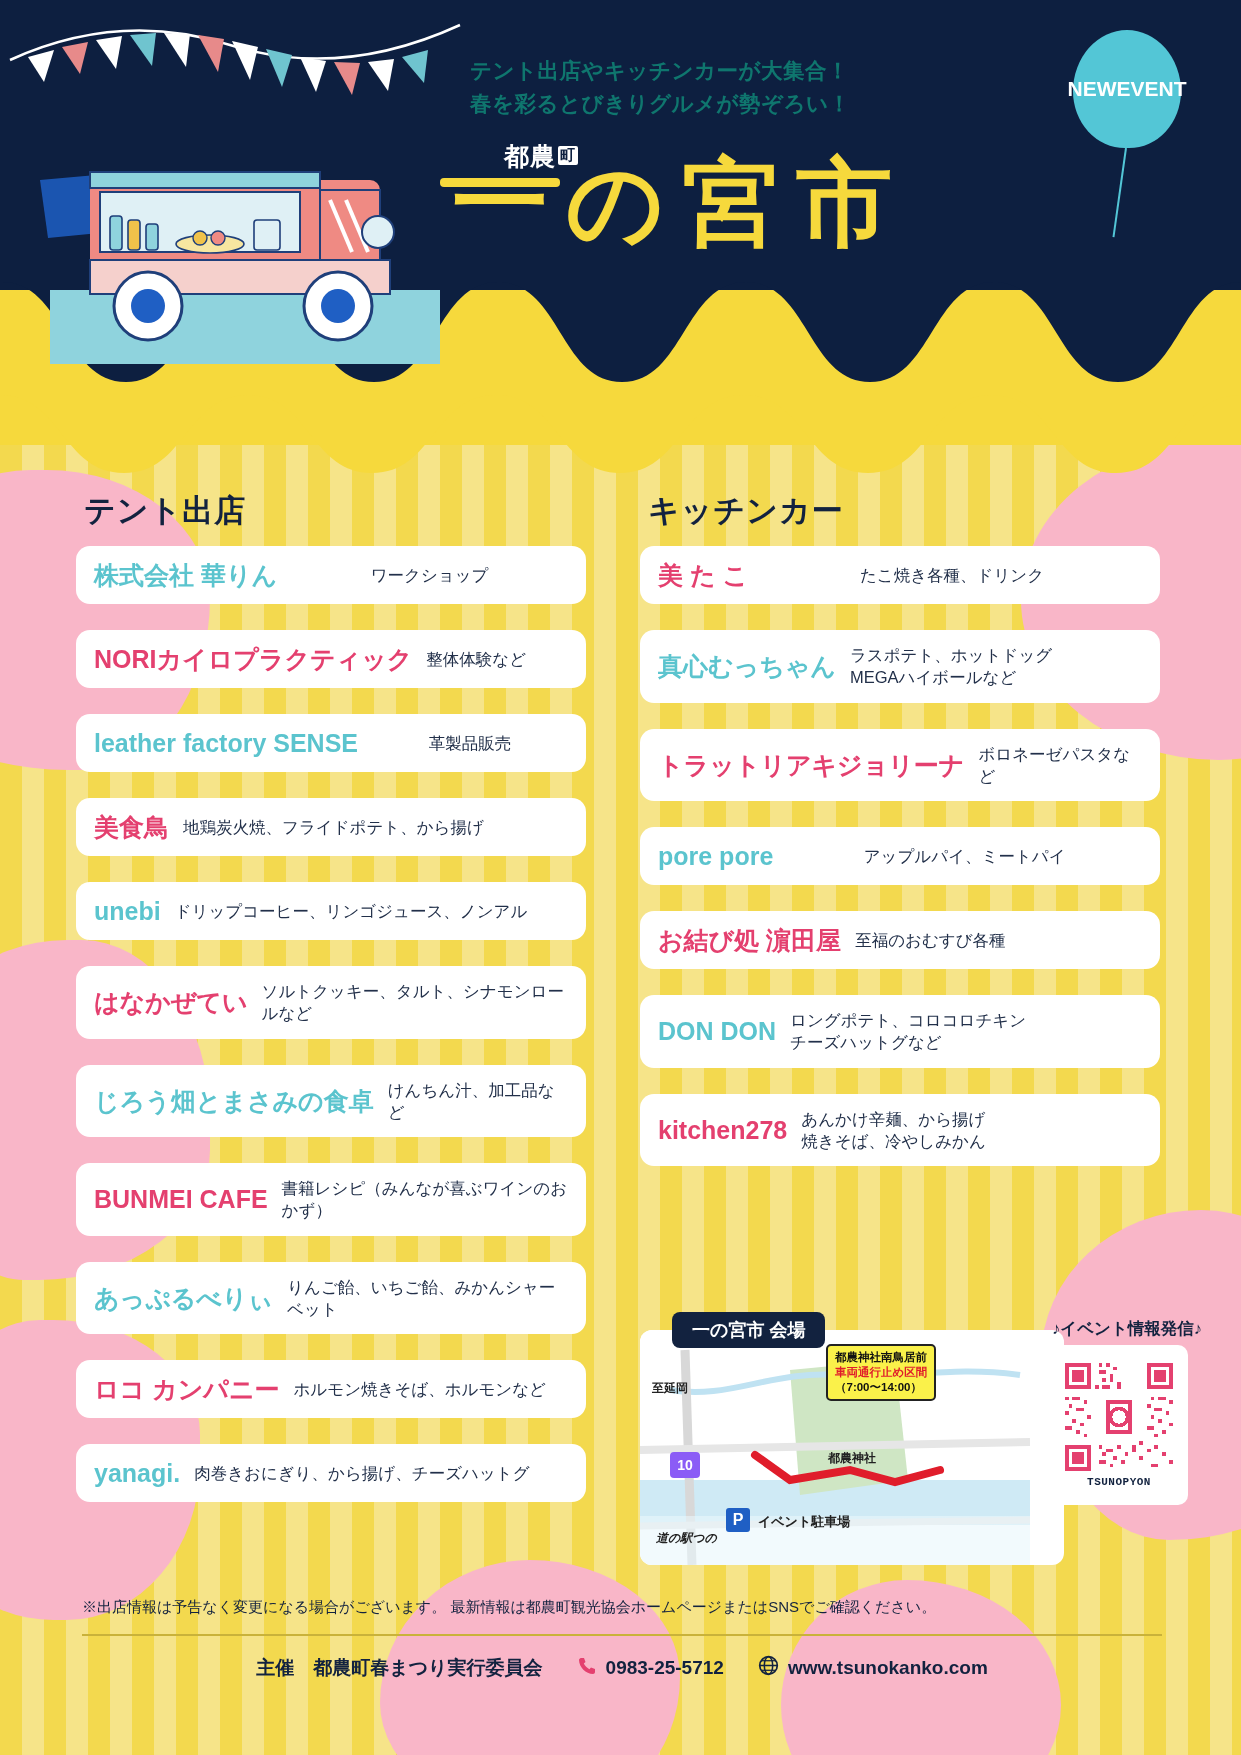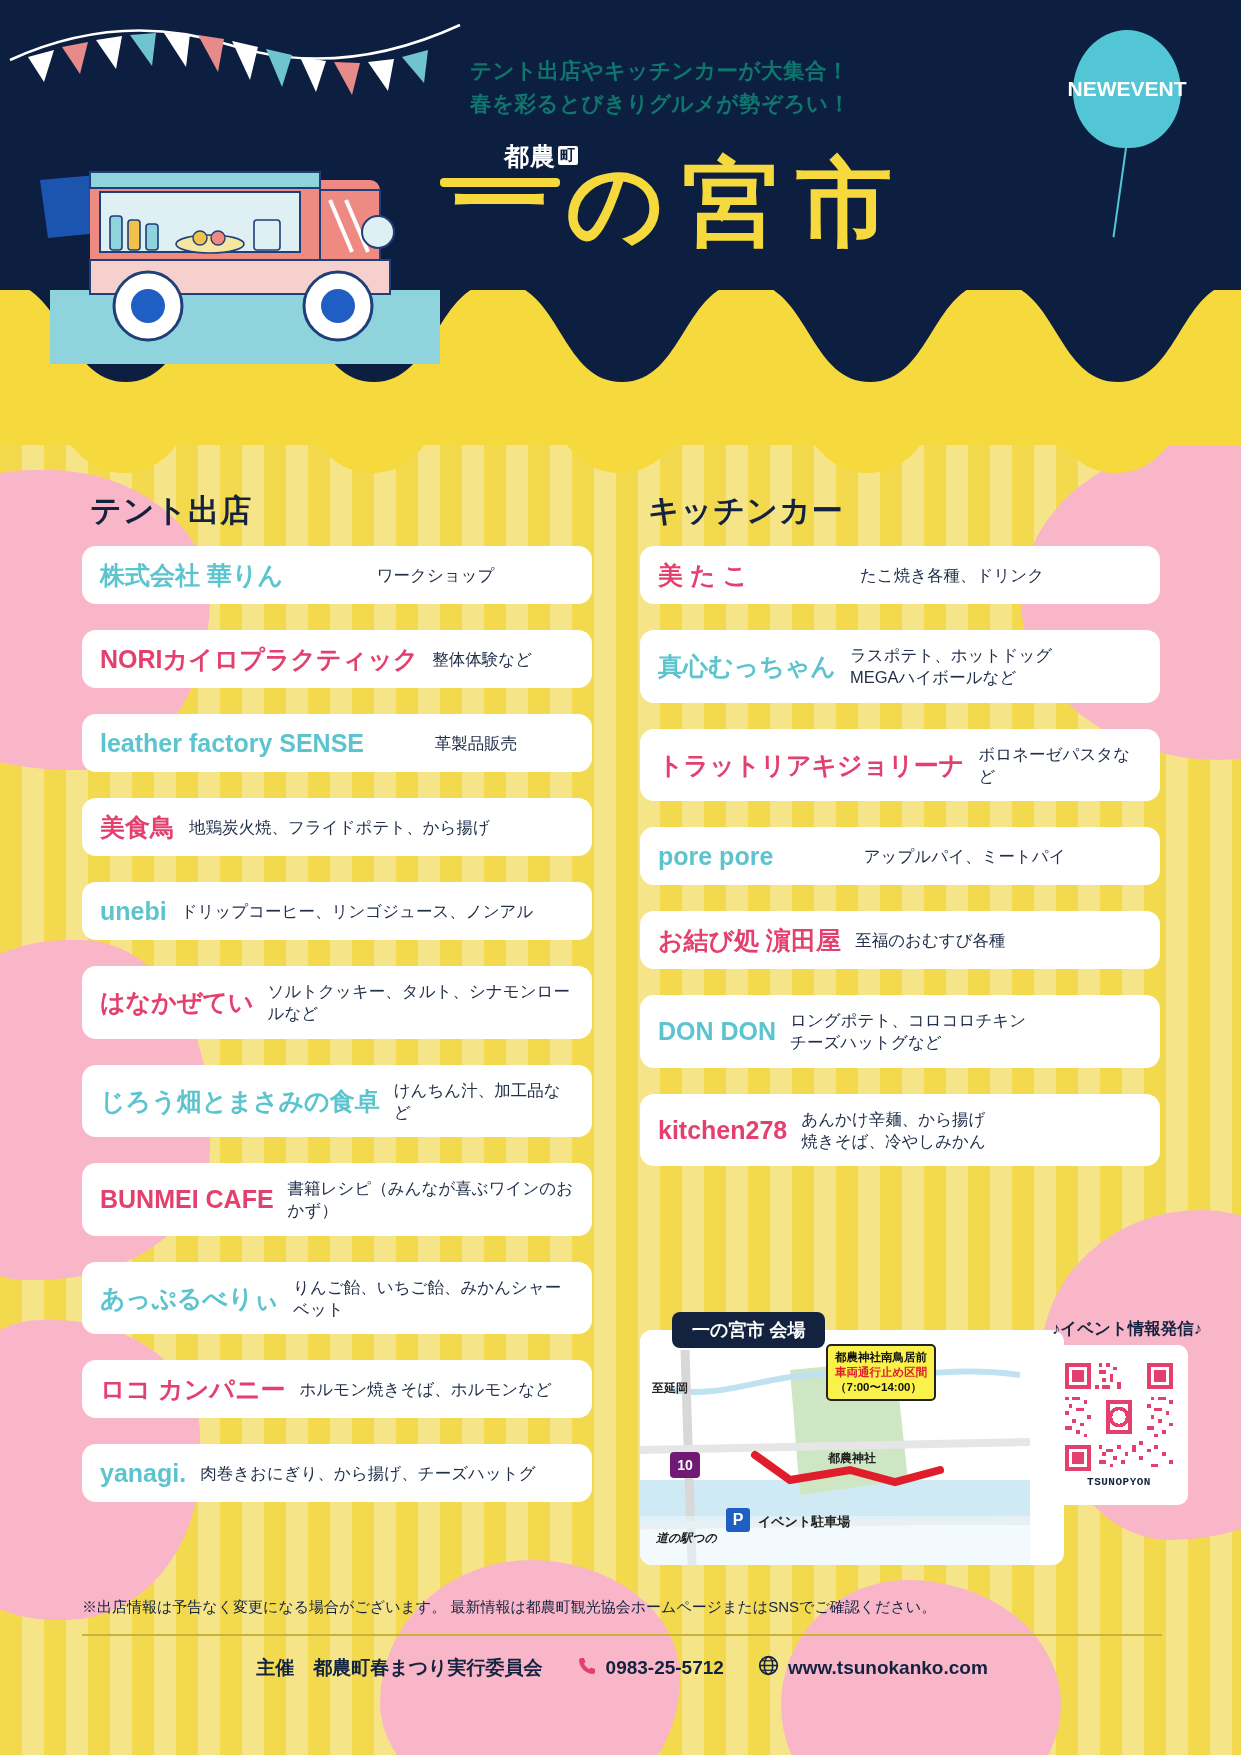--- a/index.html
+++ b/index.html
@@ -197,21 +197,21 @@
     font-weight: bold;
     color: #12223f;
   }
 
   
   .col {
     position: absolute;
     top: 490px;
     z-index: 5;
   }
-  .col-left { left: 82px; width: 510px; }
+  .col-left { left: 76px; width: 510px; }
   .col-right { left: 640px; width: 520px; }
   .col-title {
     font-size: 31px;
     font-weight: bold;
     color: #12223f;
     margin: 0 0 14px 8px;
     letter-spacing: 1px;
   }
   .card {
     background: #ffffff;
@@ -272,21 +272,21 @@
     font-size: 11.5px;
     line-height: 1.3;
     font-weight: bold;
     color: #111;
     z-index: 4;
   }
   .map-note .red { color: #e01d2b; }
   .map-text { position: absolute; font-size: 12px; color: #222; font-weight: bold; z-index: 4;}
   .route-shield {
     position: absolute; left: 30px; top: 122px;
-    width: 30px; height: 26px; background: #701a75; color: #fff;
+    width: 30px; height: 26px; background: #8b5cf6; color: #fff;
     border-radius: 4px; font-size: 14px; font-weight: bold;
     display: flex; align-items: center; justify-content: center; z-index: 4;
   }
   .p-mark {
     position: absolute; left: 86px; top: 178px;
     width: 24px; height: 24px; background: #1f5fc4; color: #fff;
     border-radius: 3px; font-size: 16px; font-weight: bold;
     display: flex; align-items: center; justify-content: center; z-index: 4;
   }
 

